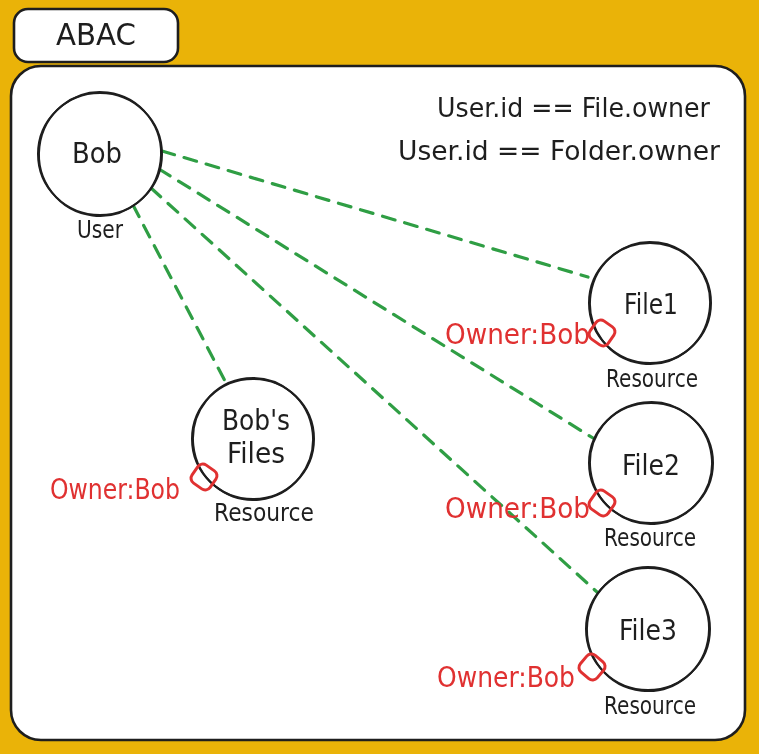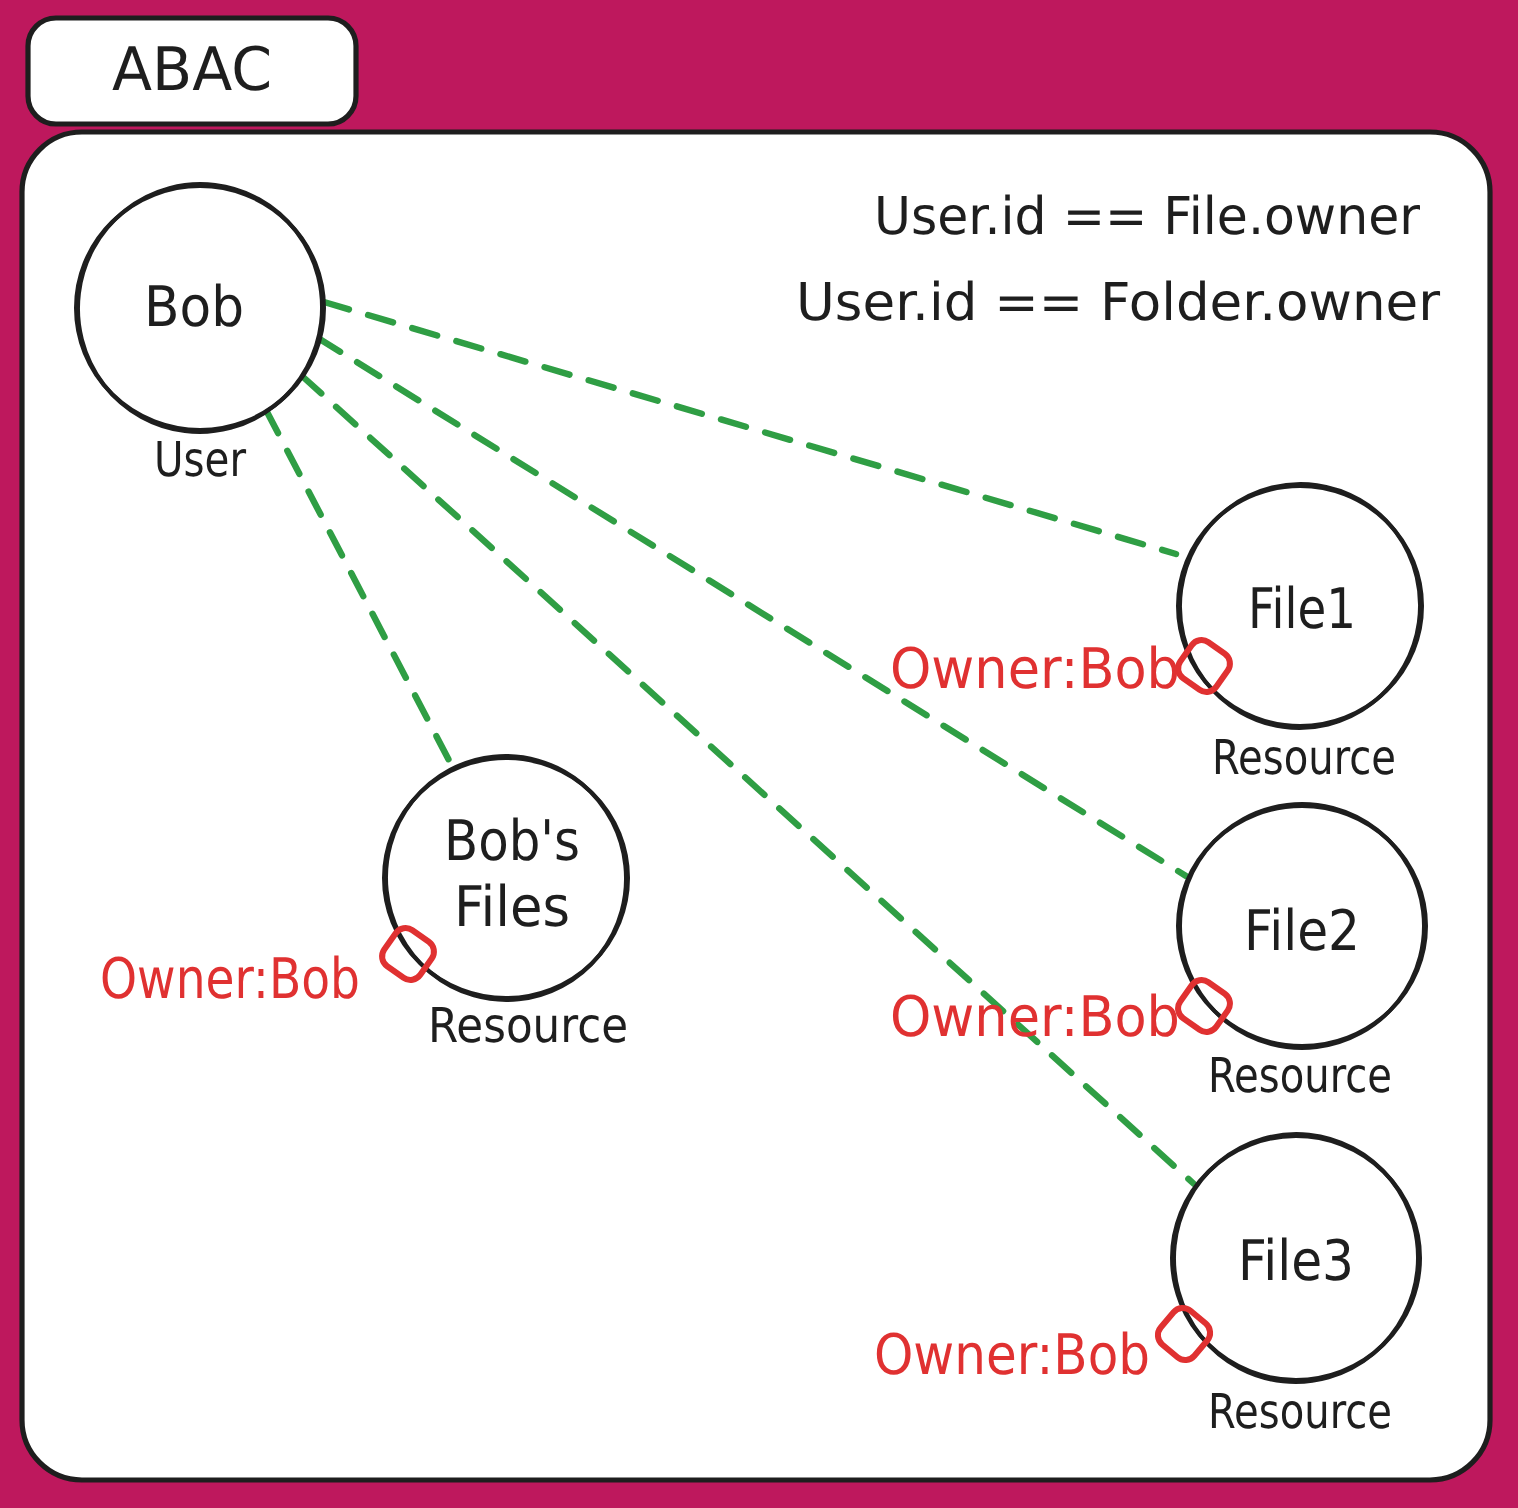--- a/index.html
+++ b/index.html
@@ -1,16 +1,16 @@
 <!DOCTYPE html>
 <html><head>
 <meta charset="utf-8">
 <style>
   html,body{margin:0;padding:0;background:#ffffff;}
-  .stage{position:relative;width:759px;height:754px;background:#be185d;overflow:hidden;}
+  .stage{position:relative;width:759px;height:754px;background:#eab308;overflow:hidden;}
   svg{display:block;}
   text{font-family:"DejaVu Sans", sans-serif;}
   .ink{stroke:#1e1e1e;fill:none;stroke-width:2.6;stroke-linecap:round;}
   .ink-thin{stroke:#1e1e1e;fill:none;stroke-width:2;stroke-linecap:round;}
   .node-fill{fill:#ffffff;}
   .label{fill:#1e1e1e;}
   .rel-line{stroke:#2f9e44;stroke-width:3.2;stroke-dasharray:13 10;fill:none;stroke-linecap:round;}
   .attr-text{fill:#e03131;}
   .attr-diamond{stroke:#e03131;fill:none;stroke-width:3;stroke-linejoin:round;}
 </style>

